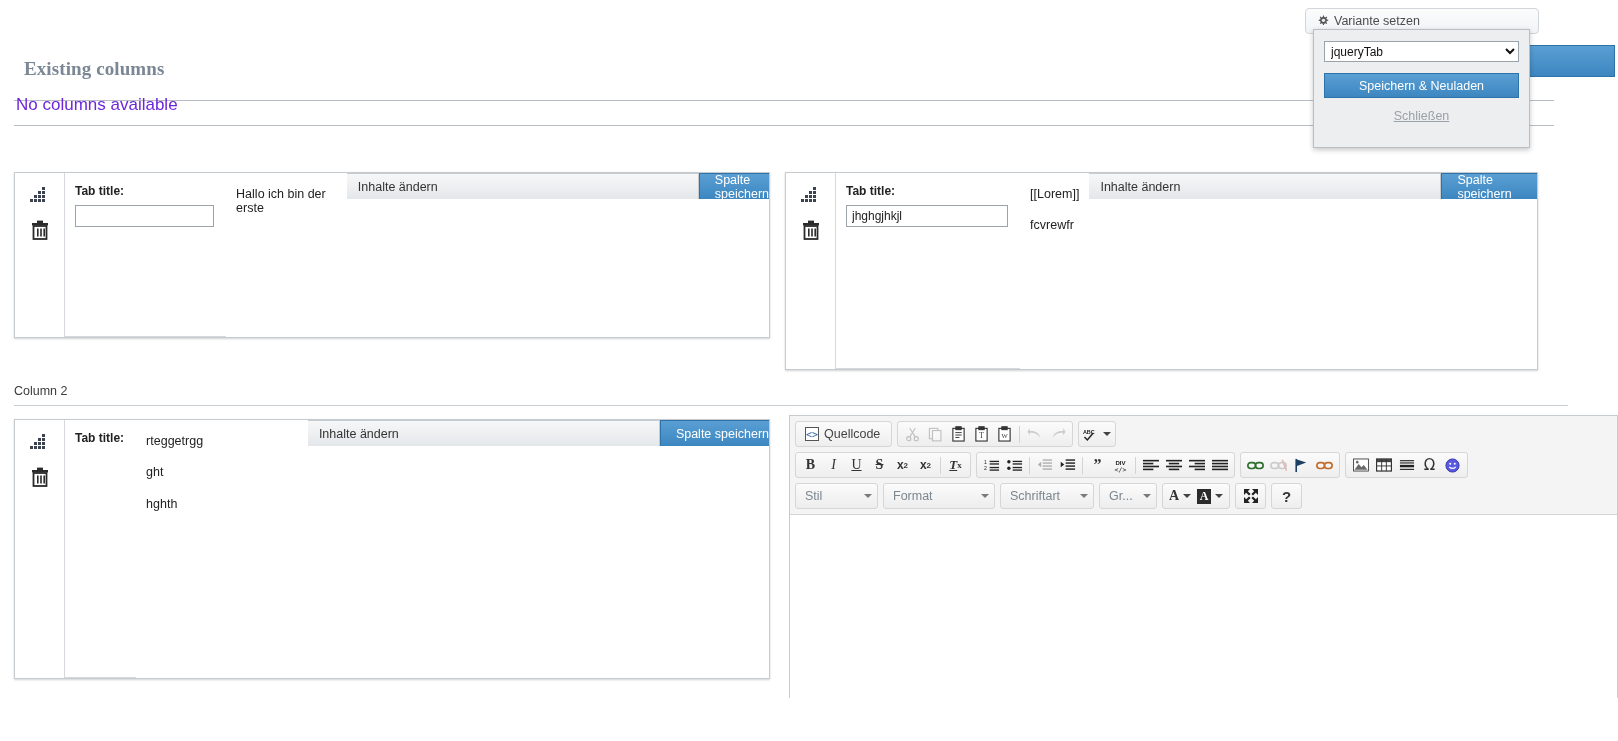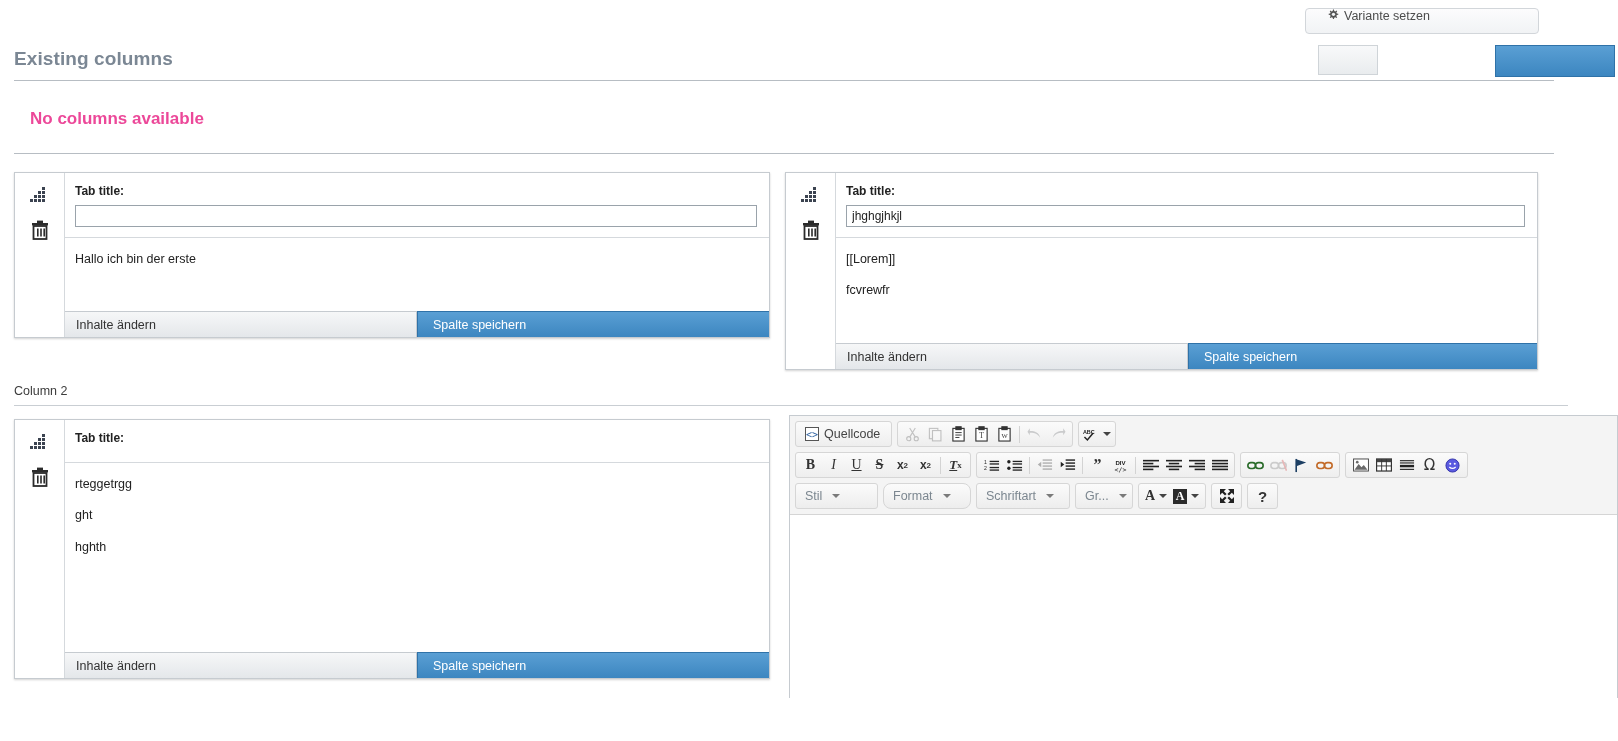--- a/index.html
+++ b/index.html
@@ -12,32 +12,32 @@
     color: #333;
     overflow: hidden;
   }
   #root { position: relative; width: 1618px; height: 741px; }
 
   
   .page-head {
     position: absolute; left: 14px; top: 48px; width: 1540px;
   }
   .page-head h2 {
-    margin: 0; padding: 0 0 10px 0;
-    font-size: 19px; font-weight: bold; color: #7b8794; letter-spacing: .1px;
+    margin: 10px; padding: 0 0 10px 0;
+    font-size: 19px; font-weight: bold; color: #7b8794; letter-spacing: .1px; font-family: Liberation Serif, serif;
   }
   .hr { border-bottom: 1px solid #b7bdc3; width: 1540px; }
   .hr-light { border-bottom: 1px solid #c9ced3; width: 1554px; }
 
   .no-columns {
     position: absolute; left: 14px; top: 93px; width: 1540px;
   }
   .no-columns h3 {
-    margin: 16px; padding: 0 0 8px 0;
-    font-size: 17px; font-weight: bold; color: #ec4899;
+    margin: 2px; padding: 0 0 8px 0;
+    font-size: 17px; font-weight: normal; color: #6d28d9;
   }
 
   .col-label {
     position: absolute; left: 14px; font-size: 12.5px; color: #3c3c3c;
     padding-bottom: 7px; width: 1554px;
   }
 
   
   .panel {
     position: absolute;
@@ -48,21 +48,21 @@
   }
   .panel-gutter {
     width: 50px; flex: 0 0 50px;
     border-right: 1px solid #d5d9dd;
     padding-top: 12px;
     display: flex; flex-direction: column; align-items: center;
   }
   .handle-icon { width: 22px; height: 20px; margin-bottom: 14px; cursor: move; }
   .trash-icon { width: 22px; height: 24px; cursor: pointer; }
 
-  .panel-body { flex: 1 1 auto; display: flex; flex-direction: column; min-width: 0; }
+  .panel-body { flex: 1 1 auto; display: flex; flex-direction: row; min-width: 0; }
   .panel-top { padding: 11px 12px 10px 10px; border-bottom: 1px solid #d5d9dd; }
   .tt-label { font-size: 12px; font-weight: bold; color: #222; margin-bottom: 7px; }
   .tt-input {
     display: block; width: 100%; height: 22px;
     border: 1px solid #9aa3ab; background: #fff;
     font-family: "Liberation Sans", sans-serif; font-size: 12px;
     color: #222; padding: 2px 5px; outline: none;
   }
   .panel-content { flex: 1 1 auto; padding: 14px 10px 6px 10px; }
   .panel-content p { margin: 0 0 17px 0; font-size: 12.5px; color: #222; line-height: 1.15; }
@@ -84,21 +84,21 @@
     color: #fff; font-size: 12.5px;
     display: flex; align-items: center; padding-left: 15px;
     cursor: pointer;
   }
 
   
   .variante-tab {
     position: absolute; left: 1305px; top: 8px; width: 234px; height: 26px;
     background: linear-gradient(to bottom,#fcfcfd 0%,#f1f3f5 100%);
     border: 1px solid #d2d6da; border-radius: 4px;
-    display: flex; padding-left: 21px;
+    display: flex; align-items: center; padding-left: 11px;
     font-size: 12.5px; color: #4c4c4c; cursor: pointer; z-index: 40;
   }
   .gear { margin-right: 5px; display: inline-flex; }
 
   .blue-strip {
     position: absolute; left: 1495px; top: 45px; width: 120px; height: 32px;
     background: linear-gradient(to bottom,#5a9fd4 0%,#3c86c0 100%);
     border: 1px solid #2f72a8; z-index: 30;
   }
   .grey-strip {
@@ -155,21 +155,21 @@
     width: 21px; height: 20px;
     display: flex; align-items: center; justify-content: center;
     cursor: pointer; border-radius: 2px; margin: 0 1px;
     color: #333;
   }
   .ck-btn.wide { width: auto; padding: 0 7px 0 5px; font-size: 12.5px; color: #444; }
   .ck-btn.wide .lbl { margin-left: 5px; }
   .ck-btn.dis { opacity: .32; }
   .ck-sep { width: 1px; height: 17px; background: #d3d3d3; margin: 0 3px; }
   .ck-combo {
-    display: flex; align-items: center; 
+    display: flex; align-items: center; justify-content: space-between;
     background: linear-gradient(to bottom,#fbfbfb 0%,#ededed 100%);
     border: 1px solid #d6d6d6; border-radius: 3px;
     height: 26px; margin-right: 5px; padding: 0 5px 0 9px;
     color: #7c8790; font-size: 12.5px; cursor: pointer;
   }
   .caret { width: 0; height: 0; border-left: 4px solid transparent;
            border-right: 4px solid transparent; border-top: 4px solid #7a7a7a; margin-left: 10px; }
   .caret.sm { margin-left: 4px; border-top-color:#444; }
   .ck-canvas { height: 185px; background: #fff; }
 </style>
@@ -598,21 +598,21 @@
               </svg>
           </div>
         </div>
       </div>
 
       <div class="ck-row">
         <div class="ck-combo" style="width:83px;">
           <span>Stil</span>
           <span class="caret"></span>
         </div>
-        <div class="ck-combo" style="width:88px;border-radius:8px;">
+        <div class="ck-combo" style="width:112px;">
           <span>Format</span>
           <span class="caret"></span>
         </div>
         <div class="ck-combo" style="width:94px;">
           <span>Schriftart</span>
           <span class="caret"></span>
         </div>
         <div class="ck-combo" style="width:58px;">
           <span>Gr...</span>
           <span class="caret"></span>
@@ -656,14 +656,21 @@
   <div class="variante-tab">
     <span class="gear">
       <svg width="12" height="12" viewBox="0 0 14 14">
         <path fill="#555" d="M7 0.6 L8.1 0.6 L8.45 2.3 A4.7 4.7 0 0 1 9.7 2.85 L11.1 1.85 L11.9 2.65 L10.9 4.05 A4.7 4.7 0 0 1 11.45 5.3 L13.15 5.65 L13.15 6.75 L11.45 7.1 A4.7 4.7 0 0 1 10.9 8.35 L11.9 9.75 L11.1 10.55 L9.7 9.55 A4.7 4.7 0 0 1 8.45 10.1 L8.1 11.8 L7 11.8 L6.65 10.1 A4.7 4.7 0 0 1 5.4 9.55 L4 10.55 L3.2 9.75 L4.2 8.35 A4.7 4.7 0 0 1 3.65 7.1 L1.95 6.75 L1.95 5.65 L3.65 5.3 A4.7 4.7 0 0 1 4.2 4.05 L3.2 2.65 L4 1.85 L5.4 2.85 A4.7 4.7 0 0 1 6.65 2.3 Z"></path>
         <circle cx="7.55" cy="6.2" r="1.9" fill="#f1f3f5"></circle>
       </svg>
     </span>
     <span>Variante setzen</span>
   </div>
 
+  <div class="popup">
+    <select>
+      <option>jqueryTab</option>
+    </select>
+    <button class="save-reload">Speichern &amp; Neuladen</button>
+    <span class="close-link">Schließen</span>
+  </div>
 
 </div>
 
 </body></html>

